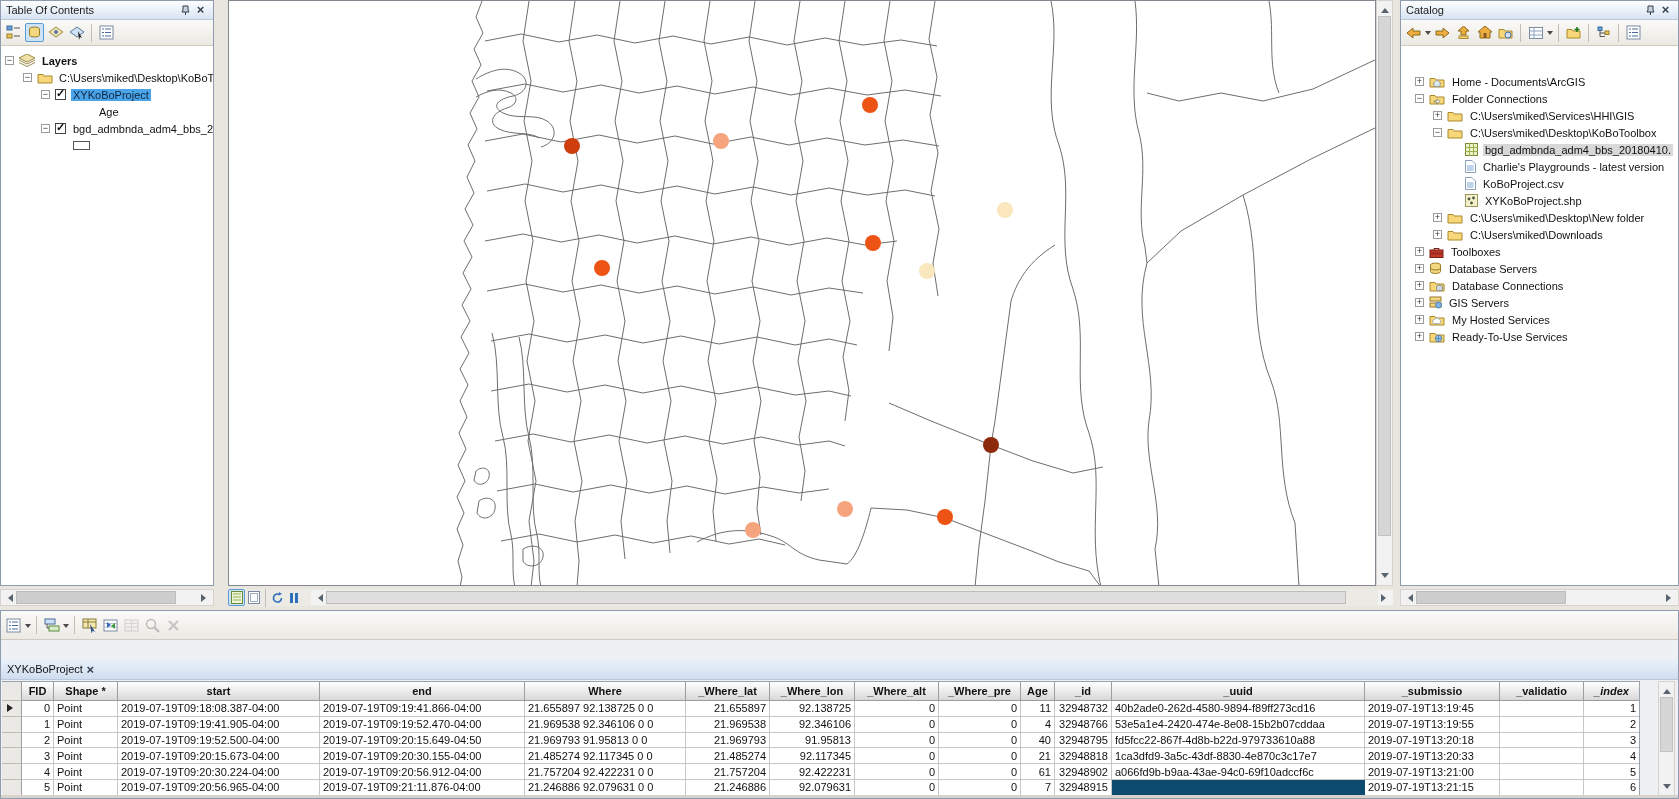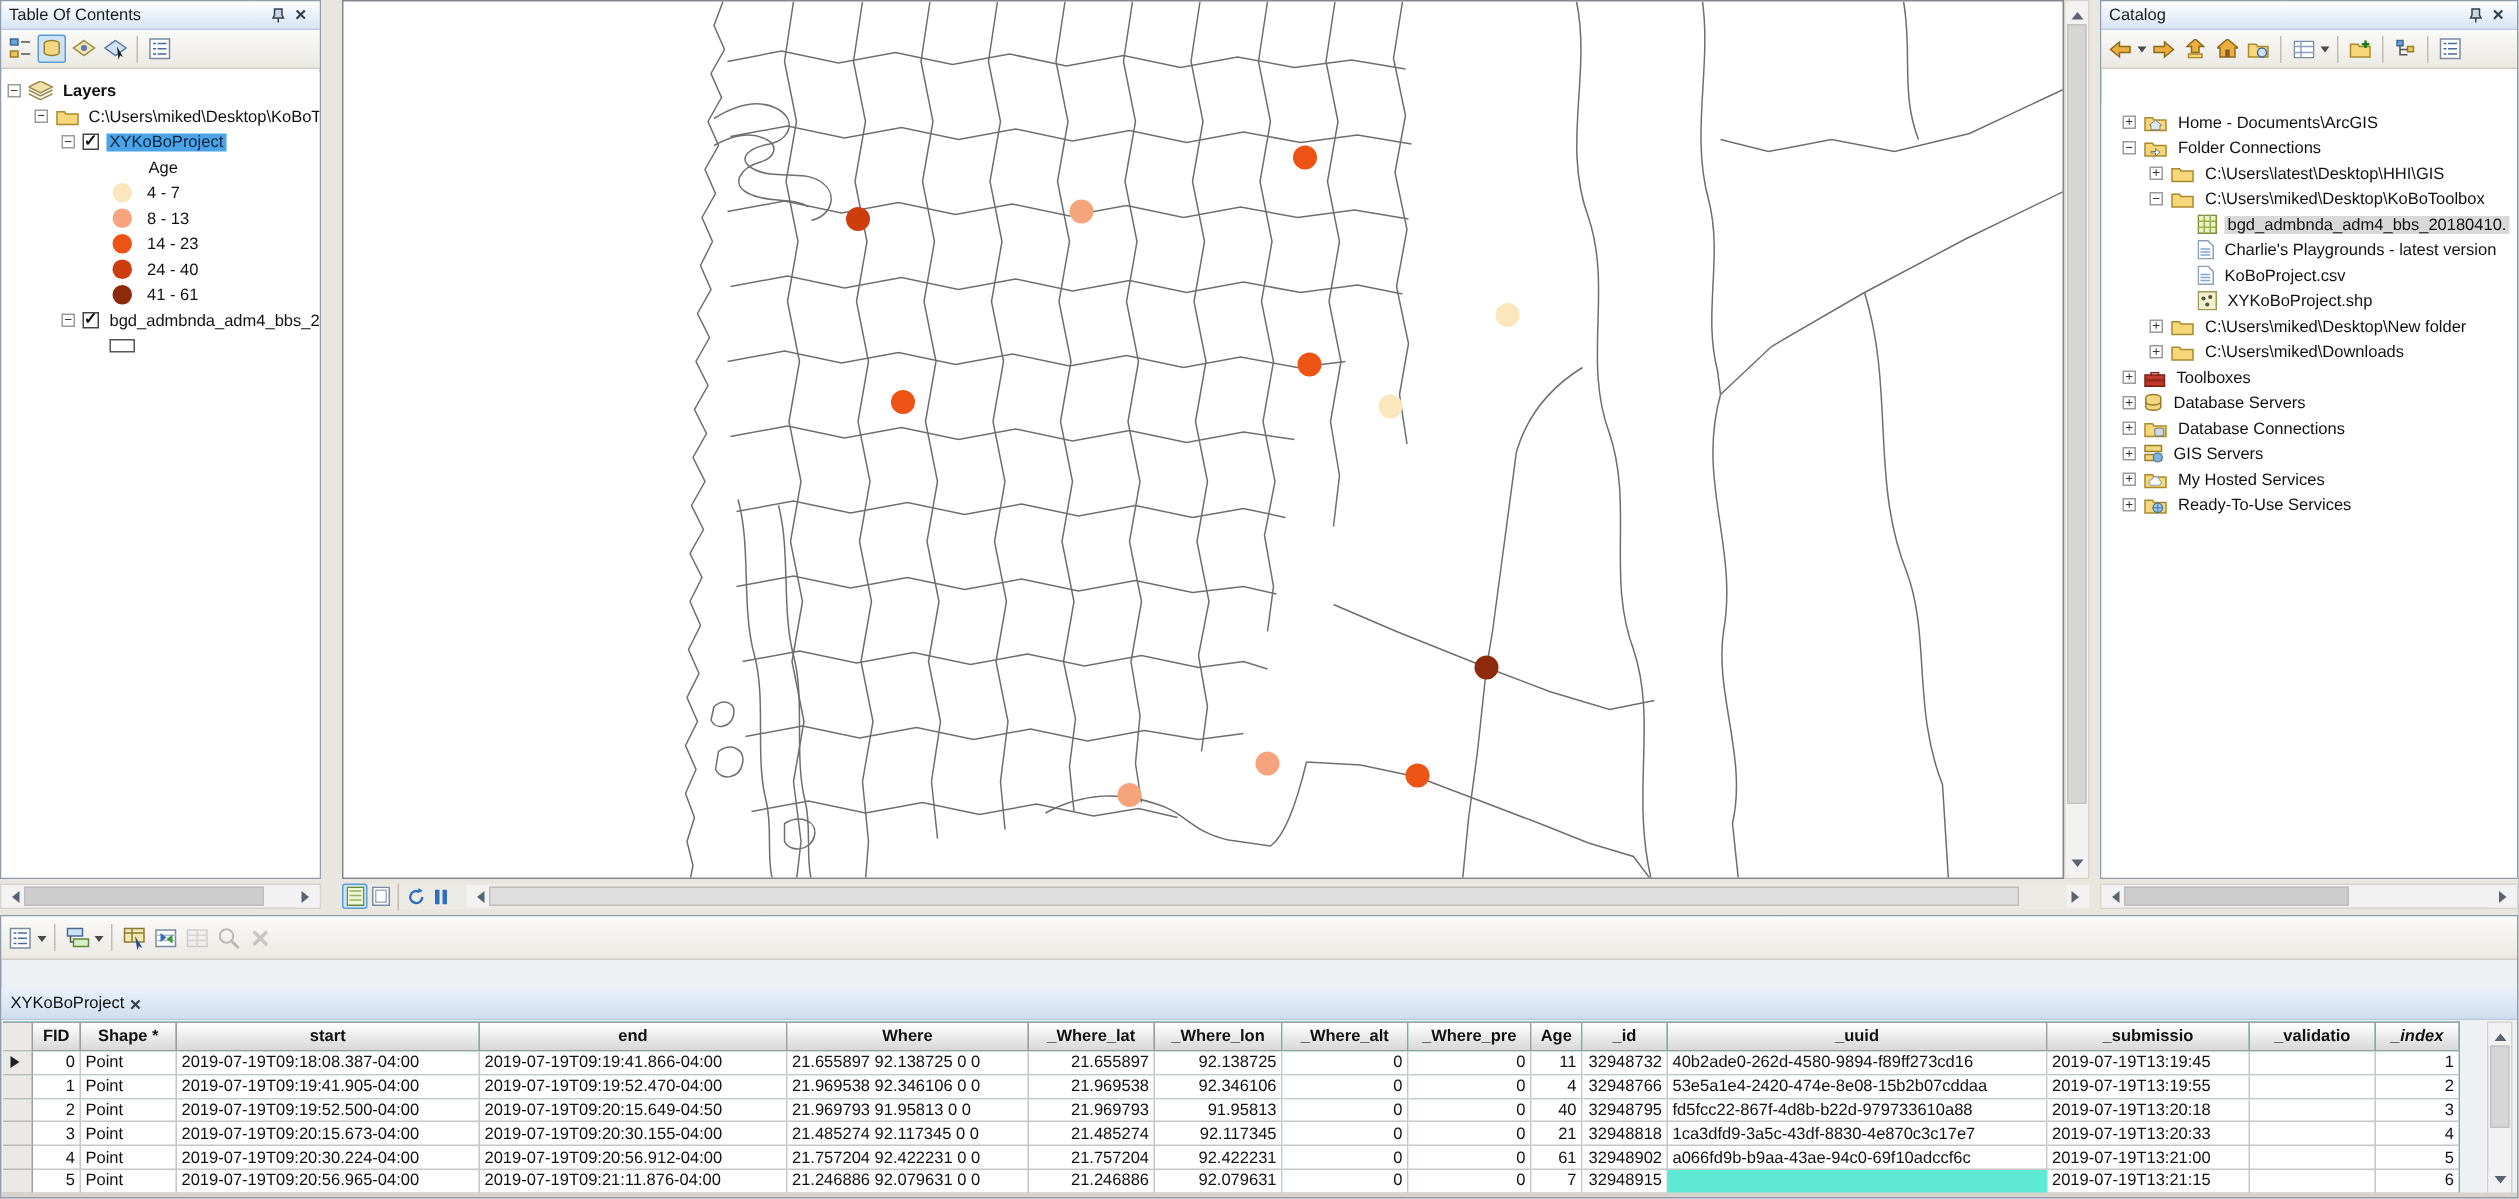--- a/index.html
+++ b/index.html
@@ -62,21 +62,21 @@
   .combo{flex:1;height:18px;border:1px solid #7a9ebe;background:#fff;display:flex;align-items:center;padding:0 2px;overflow:hidden;margin-left:4px;}
   .combo .val{flex:1;overflow:hidden;white-space:nowrap;}
   #catalog-tree{top:68px;bottom:0;}
 
   
   #table-panel{left:0;top:610px;width:1679px;height:189px;background:#eef0f3;border:1px solid #8e9cae;}
   #table-title{height:19px;}
   #table-toolbar{height:29px;}
   #table-tab{position:absolute;left:0;top:48px;right:0;height:21px;background:linear-gradient(#eaf1fa,#cfdeef);
     border-bottom:1px solid #b9c8da;display:flex;align-items:center;padding:0 6px;}
-  #grid{position:absolute;left:1px;top:70px;width:1638px;height:115px;background:#5eead4;overflow:hidden;
+  #grid{position:absolute;left:1px;top:70px;width:1638px;height:115px;background:#0c4a6e;overflow:hidden;
     border:1px solid #9aa2ac;border-width:1px 1px 0 0;}
   .g-row{display:flex;height:15.8px;}
   .g-head{height:19px;}
   .g-cell{border-right:1px solid #c6c6c6;border-bottom:1px solid #c6c6c6;padding:0 3px;overflow:hidden;
     white-space:nowrap;display:flex;align-items:center;background:#fff;font-size:11px;}
   .g-hcell{background:linear-gradient(#ffffff,#d8d8d8);border-right:1px solid #9d9d9d;border-bottom:1px solid #9d9d9d;
     font-weight:bold;justify-content:center;}
   .g-selcell{background:#ebe9e5;border-right:1px solid #9d9d9d;border-bottom:1px solid #bdbab4;justify-content:center;}
   .rec-arrow{width:0;height:0;border:4px solid transparent;border-left:6px solid #222;}
   #table-vscroll{left:1657px;top:70px;height:116px;}
@@ -157,42 +157,20 @@
         <span class="tlabel nowrap">C:\Users\miked\Desktop\KoBoT</span>
       </div>
       <div class="trow" style="padding-left:40px;">
         <span class="exp minus"></span>
         <span class="cb"></span>
         <span class="tlabel sel-blue">XYKoBoProject</span>
       </div>
       <div class="trow" style="padding-left:96px;">
         <span class="tlabel">Age</span>
       </div>
-      <div id="toc-legend">
-          <div class="trow" style="padding-left: 74px;">
-            <span class="leg-dot" style="background: rgb(251, 231, 190);"></span>
-            <span class="tlabel">4 - 7</span>
-          </div>
-          <div class="trow" style="padding-left: 74px;">
-            <span class="leg-dot" style="background: rgb(245, 164, 126);"></span>
-            <span class="tlabel">8 - 13</span>
-          </div>
-          <div class="trow" style="padding-left: 74px;">
-            <span class="leg-dot" style="background: rgb(237, 83, 20);"></span>
-            <span class="tlabel">14 - 23</span>
-          </div>
-          <div class="trow" style="padding-left: 74px;">
-            <span class="leg-dot" style="background: rgb(206, 61, 14);"></span>
-            <span class="tlabel">24 - 40</span>
-          </div>
-          <div class="trow" style="padding-left: 74px;">
-            <span class="leg-dot" style="background: rgb(142, 42, 12);"></span>
-            <span class="tlabel">41 - 61</span>
-          </div>
-        </div>
       <div class="trow" style="padding-left:40px;">
         <span class="exp minus"></span>
         <span class="cb"></span>
         <span class="tlabel nowrap">bgd_admbnda_adm4_bbs_20</span>
       </div>
       <div class="trow" style="padding-left:72px;">
         <span class="sym-rect"></span>
       </div>
     </div>
   </div>
@@ -414,21 +392,21 @@
           </span>
           <span class="tlabel nowrap">Folder Connections</span>
         </div>
         <div class="trow" style="padding-left: 32px;">
           <span class="exp plus"></span>
           <span style="margin-right: 5px;">
             <svg width="16" height="12">
               <path d="M1,2.5 h5 l1,1.5 h8 v7 h-14 Z" fill="#f7d779" stroke="#a98a2d"></path>
             </svg>
           </span>
-          <span class="tlabel nowrap">C:\Users\latest\Desktop\HHI\GIS</span>
+          <span class="tlabel nowrap">C:\Users\miked\Services\HHI\GIS</span>
         </div>
         <div class="trow" style="padding-left: 32px;">
           <span class="exp minus"></span>
           <span style="margin-right: 5px;">
             <svg width="16" height="12">
               <path d="M1,2.5 h5 l1,1.5 h8 v7 h-14 Z" fill="#f7d779" stroke="#a98a2d"></path>
             </svg>
           </span>
           <span class="tlabel nowrap">C:\Users\miked\Desktop\KoBoToolbox</span>
         </div>

